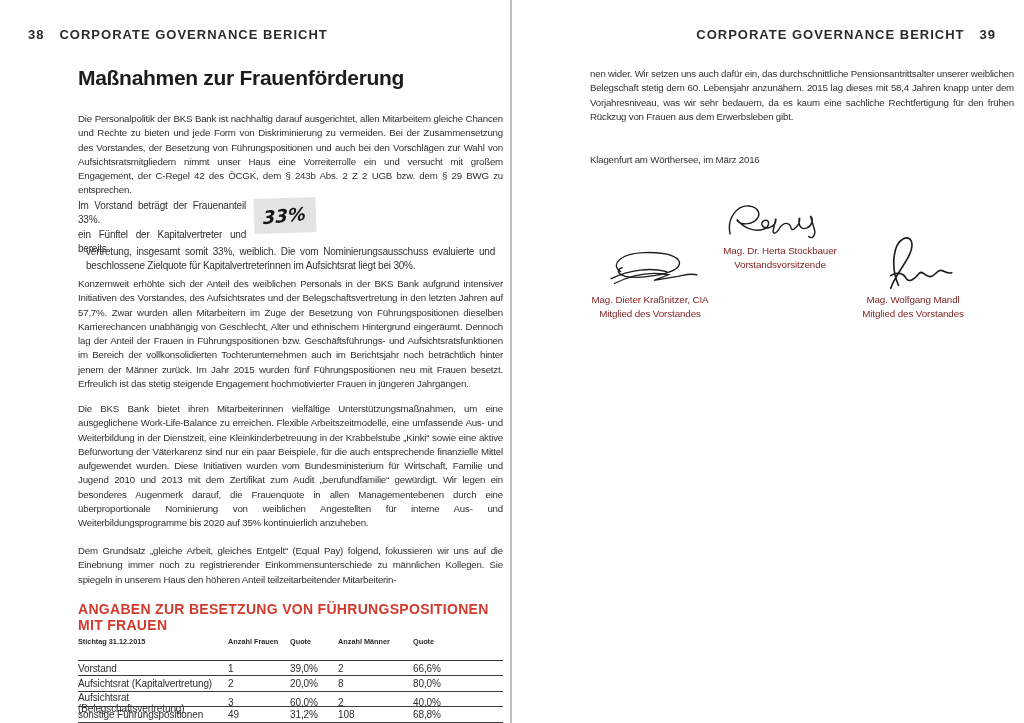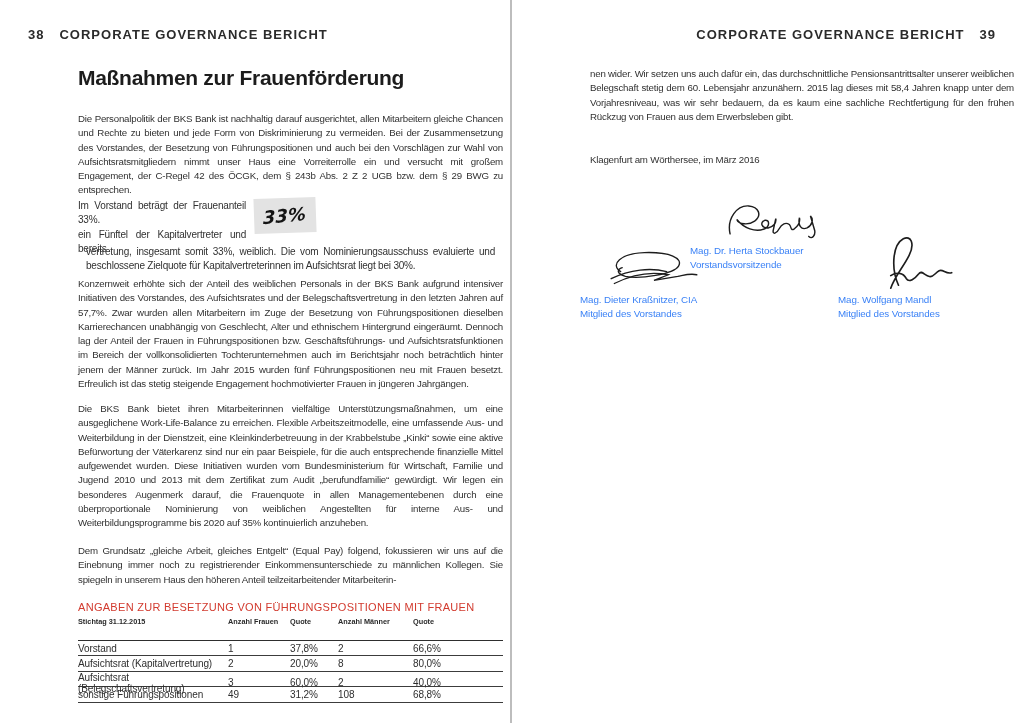--- a/index.html
+++ b/index.html
@@ -28,30 +28,30 @@
   .cl-left{position:absolute;left:0;top:0;width:168px;}
   .cl-right{position:absolute;right:0;top:0;width:180px;}
   .callout-box{position:absolute;left:176px;top:-1px;width:62px;height:35px;background:#e3e3e3;
                transform:rotate(-2deg);display:flex;align-items:center;justify-content:center;}
   .callout-box span{font-family:"DejaVu Sans",sans-serif;font-weight:800;font-style:italic;
                font-size:18px;color:#141414;transform:rotate(-4deg) skewX(-6deg);}
   .callout-rest{position:relative;margin:8px;font-size:10px;line-height:14.3px;letter-spacing:-0.2px;
                text-align:justify;color:#313131;padding-top:1px;}
   
   .tablock{position:absolute;left:78px;top:601px;width:425px;}
-  .tab-title{font-size:11px;font-weight:400;letter-spacing:0.3px;color:#d23a2e;margin-bottom:4px;}
+  .tab-title{font-size:14px;font-weight:700;letter-spacing:0.3px;color:#d23a2e;margin-bottom:4px;}
   .trow{display:grid;grid-template-columns:150px 62px 48px 75px 90px;align-items:end;}
   .thead{font-size:7.3px;font-weight:700;color:#2b2b2b;padding-bottom:14px;border-bottom:1.6px solid #2e2e2e;}
   .tdata{font-size:10px;letter-spacing:-0.1px;color:#2e2e2e;height:14.4px;
          display:grid;grid-template-columns:150px 62px 48px 75px 90px;align-items:center;
          border-bottom:1px solid #3c3c3c;}
   .cnum{text-align:left;}
   
   .dateline{position:absolute;left:590px;top:154px;margin:0;font-size:9.7px;letter-spacing:-0.2px;color:#313131;}
-  .sig{position:absolute;color:#3b82f6;}
+  .sig{position:absolute;text-align:center;color:#7f1d1d;}
   .sig svg{display:block;margin:0 auto;}
   .sig-name{font-size:9.8px;line-height:13.5px;letter-spacing:-0.1px;}
   .sig-role{font-size:9.8px;line-height:13.5px;letter-spacing:-0.1px;}
   .sig-center{left:690px;top:200px;width:180px;}
   .sig-left{left:580px;top:247px;width:140px;}
   .sig-right{left:838px;top:233px;width:150px;}
 </style>
 </head>
 <body>
 
@@ -91,21 +91,21 @@
       <div class="trow thead">
         <span>Stichtag 31.12.2015</span>
         <span class="cnum">Anzahl Frauen</span>
         <span class="cnum">Quote</span>
         <span class="cnum">Anzahl Männer</span>
         <span class="cnum">Quote</span>
       </div>
       <div class="tdata">
         <span>Vorstand</span>
         <span class="cnum">1</span>
-        <span class="cnum">37,8%</span>
+        <span class="cnum">39,0%</span>
         <span class="cnum">2</span>
         <span class="cnum">66,6%</span>
       </div>
       <div class="tdata">
         <span>Aufsichtsrat (Kapitalvertretung)</span>
         <span class="cnum">2</span>
         <span class="cnum">20,0%</span>
         <span class="cnum">8</span>
         <span class="cnum">80,0%</span>
       </div>

